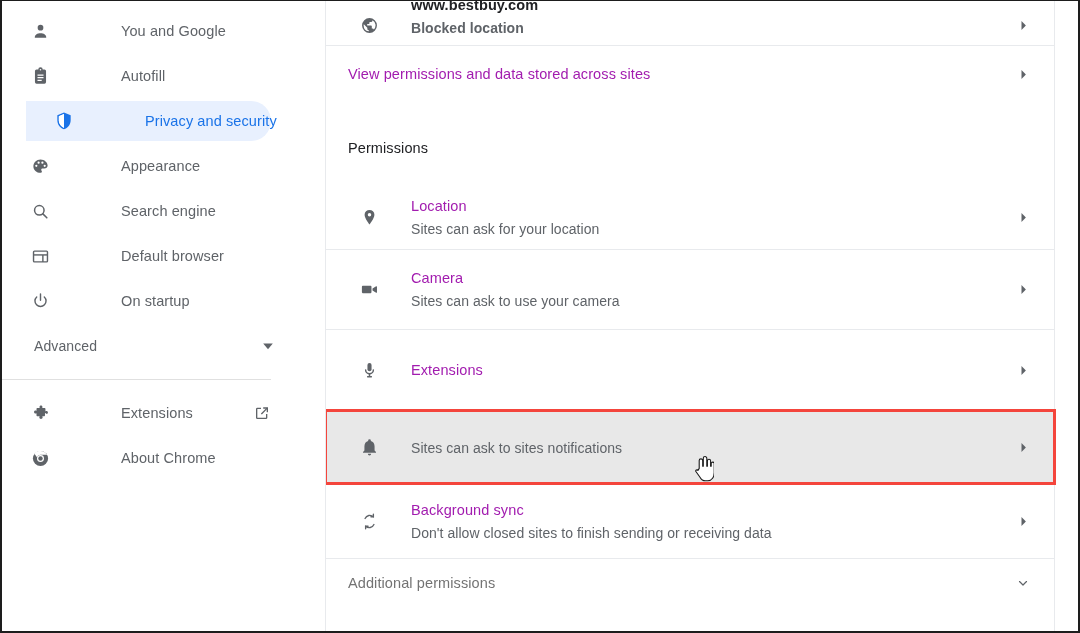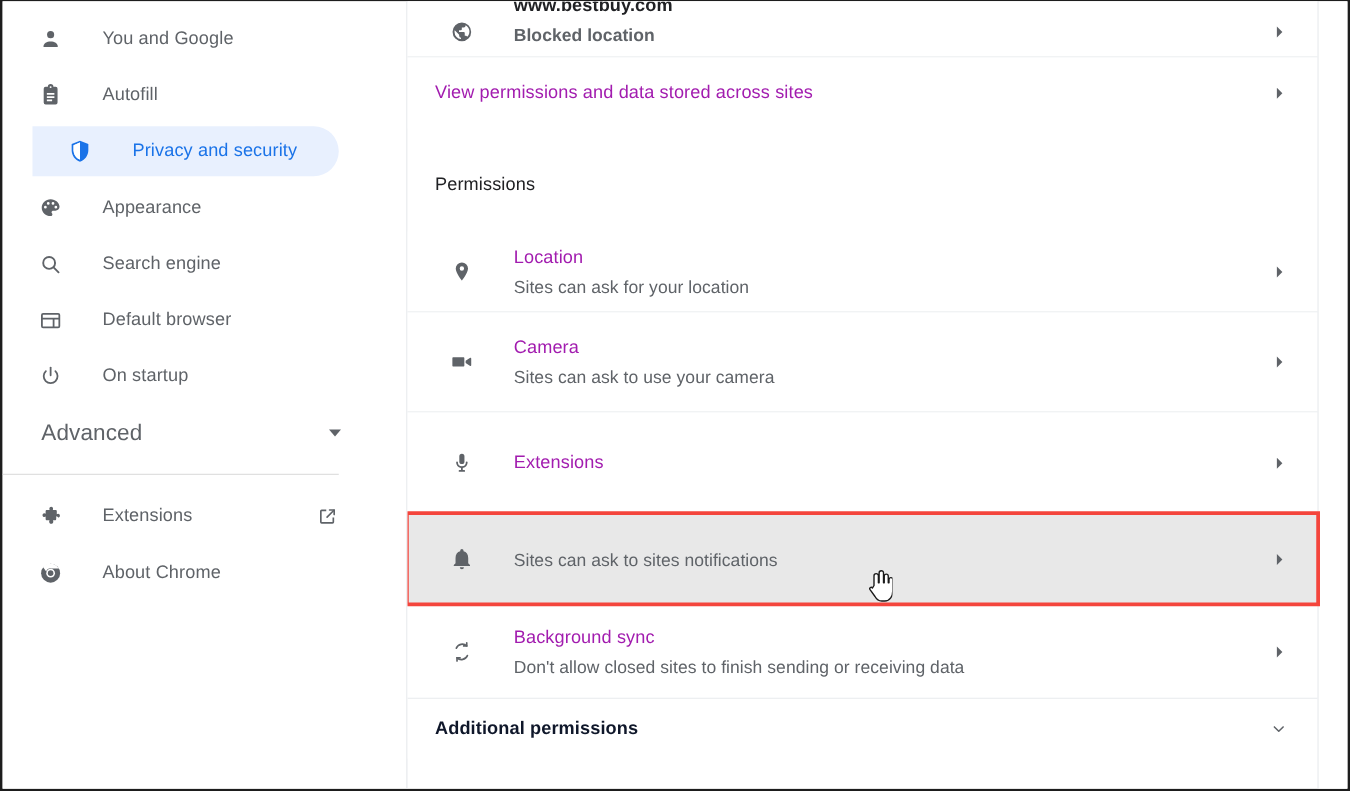--- a/index.html
+++ b/index.html
@@ -44,20 +44,21 @@
     display: flex;
     align-items: center;
     height: 40px;
     margin: 5px 54px 5px 0;
     padding-left: 28px;
     border-radius: 0 20px 20px 0;
     color: #5f6368;
     font-size: 14.5px;
     cursor: pointer;
     user-select: none;
+    gap: 39px;
   }
   .nav-item .nav-icon {
     width: 20px;
     height: 20px;
     flex: 0 0 20px;
     display: flex;
     align-items: center;
     justify-content: center;
     color: #5f6368;
   }
@@ -74,24 +75,24 @@
   .nav-item.active .nav-icon { color: #1a73e8; }
   .nav-item.active .nav-label { color: #1a73e8; font-weight: 500; }
 
   .nav-spacer-1 { height: 5px; }
 
   
   .advanced-row {
     display: flex;
     align-items: center;
     height: 40px;
-    margin: 5px 54px 5px 0;
-    padding-left: 31px;
-    color: #5f6368;
-    font-size: 18px;
+    margin: 5px 54px 5px 8px;
+    padding-left: 24px;
+    color: #5f6368;
+    font-size: 14px;
     cursor: pointer;
     user-select: none;
   }
   .advanced-row .adv-label { flex: 1; letter-spacing: .1px; }
   .advanced-row .adv-caret {
     width: 18px; height: 18px;
     display: flex; align-items: center; justify-content: center;
     color: #5f6368;
     margin-right: -6px;
   }
@@ -232,23 +233,22 @@
   .expand-row {
     display: flex;
     align-items: center;
     height: 48px;
     padding: 0 22px 0 22px;
     cursor: pointer;
   }
   .expand-row .exp-label {
     flex: 1;
     font-size: 14.5px;
-    color: #0f172a;
+    color: #737373;
     letter-spacing: .1px;
-    font-weight: bold;
   }
   .expand-row .exp-caret {
     width: 18px; height: 18px;
     display: flex; align-items: center; justify-content: center;
     color: #5f6368;
   }
 
   .right-rail {
     position: absolute;
     top: 0; left: 728px;

